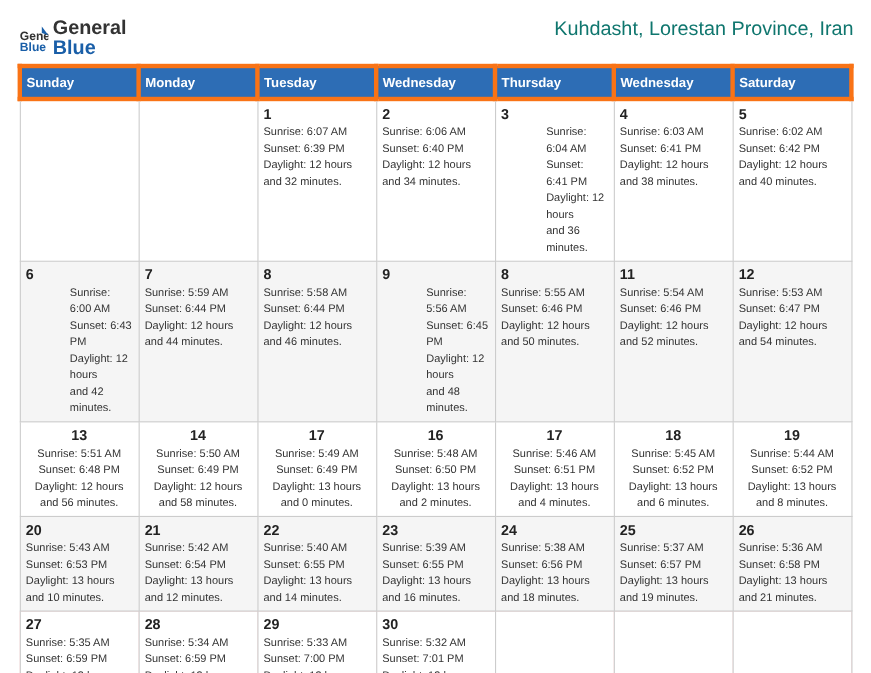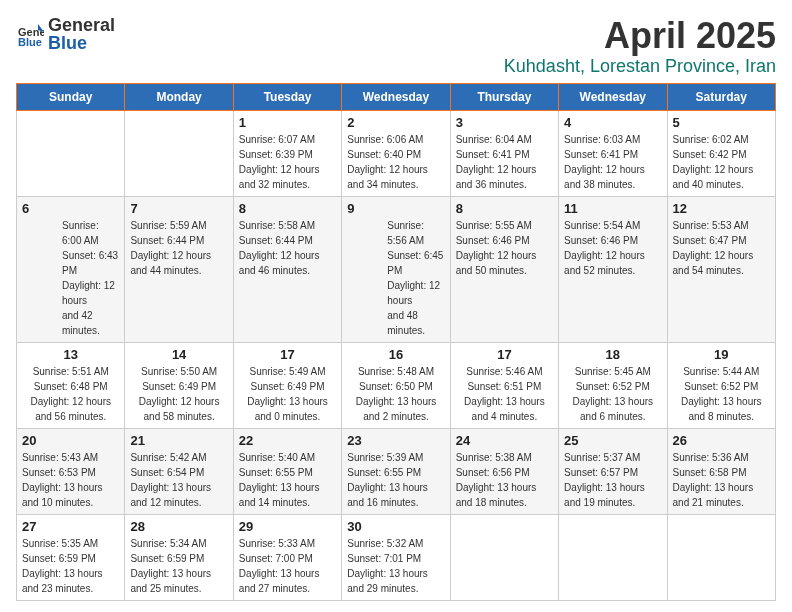--- a/index.html
+++ b/index.html
@@ -52,23 +52,23 @@
     }
     table {
       width: 100%;
       border-collapse: collapse;
       font-size: 10.5px;
     }
     thead tr th {
       background-color: #2d6db5;
       color: #fff;
       padding: 6px 4px;
-      text-align: center;
+      text-align: left;
       font-size: 12px;
-      border: 1px solid #f97316;
+      border: 4px solid #f97316;
     }
     tbody tr td {
       border: 1px solid #ccc;
       padding: 4px 5px;
       vertical-align: top;
       background: #fff;
       width: 108px;
     }
     tbody tr:nth-child(even) td {
       background: #f5f5f5;
@@ -98,21 +98,20 @@
       <text x="2" y="16" font-size="11" font-weight="bold" fill="#333">General</text>
       <text x="2" y="26" font-size="11" font-weight="bold" fill="#1a5fa8">Blue</text>
       <polygon points="22,4 28,12 22,10" fill="#1a5fa8"></polygon>
     </svg>
     <div>
       <div class="logo-text-general">General</div>
       <div class="logo-text-blue">Blue</div>
     </div>
   </div>
   <div class="title-block">
-    <div class="main-title">April 2025</div>
     <div class="subtitle">Kuhdasht, Lorestan Province, Iran</div>
   </div>
 </div>
 
 <table>
   <thead>
     <tr id="weekday-header">
         <th>Sunday</th>
         <th>Monday</th>
         <th>Tuesday</th>
@@ -135,21 +134,21 @@
         </td>
         <td>
           <span class="day-number">2</span>
           <div class="day-info" style="white-space: pre-line;">Sunrise: 6:06 AM
 Sunset: 6:40 PM
 Daylight: 12 hours
 and 34 minutes.</div>
         </td>
         <td>
           <span class="day-number">3</span>
-          <div class="day-info" style="white-space: pre-line;">Sunrise: 6:04 AM
+          <div class="day-info" style="white-space: pre-line; margin-left: 41px;">Sunrise: 6:04 AM
 Sunset: 6:41 PM
 Daylight: 12 hours
 and 36 minutes.</div>
         </td>
         <td>
           <span class="day-number">4</span>
           <div class="day-info" style="white-space: pre-line;">Sunrise: 6:03 AM
 Sunset: 6:41 PM
 Daylight: 12 hours
 and 38 minutes.</div>

